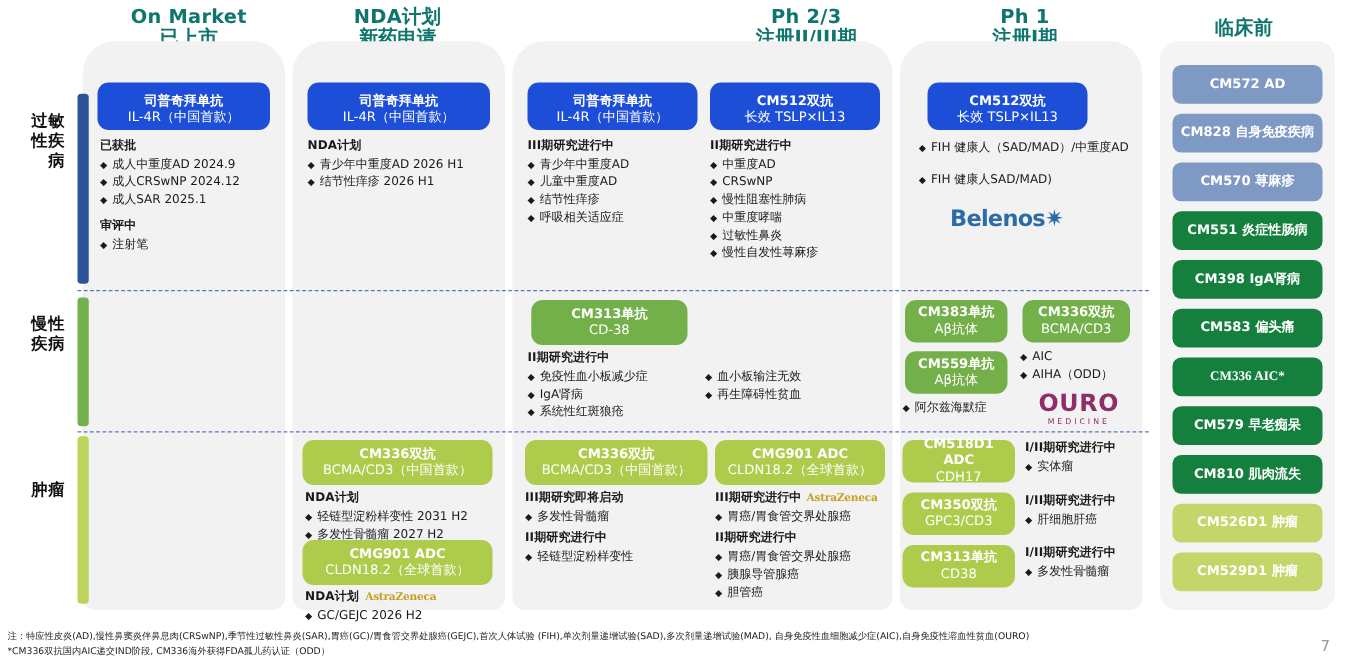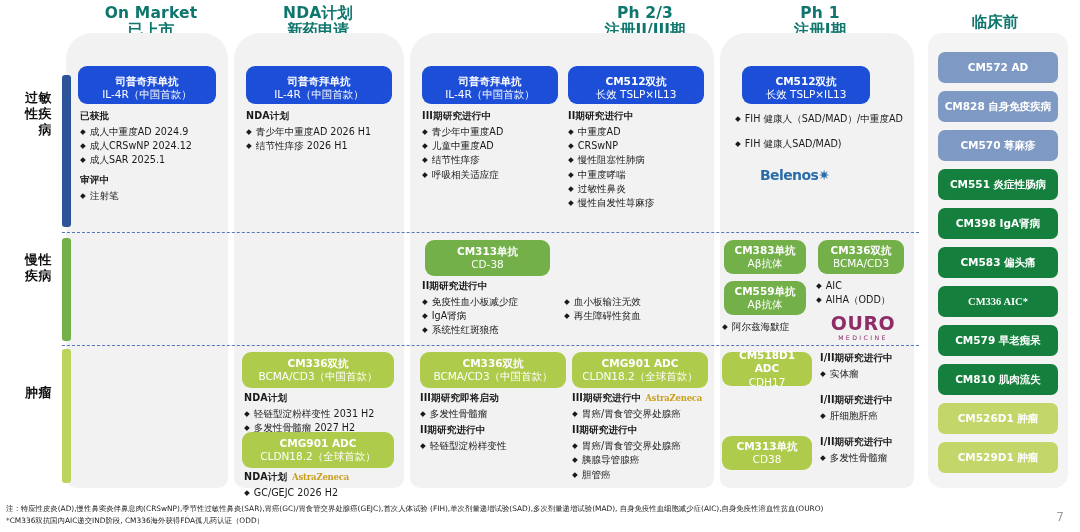--- a/index.html
+++ b/index.html
@@ -72,21 +72,21 @@
     display: flex; gap: 4px; align-items: flex-start;
   }
   .bul .dia { font-size: 7.5px; line-height: 1.75; flex: 0 0 auto; }
   .bul .tx { flex: 1 1 auto; }
   .cols2 { display: flex; gap: 10px; }
 
   
   .logo { position: absolute; }
   .logo-az { font-size: 8.5px; font-weight: bold; color: #C8A020;
              font-family: "DejaVu Serif", serif; letter-spacing: -.2px; }
-  .logo-belenos { font-size: 14px; font-weight: bold; color: #2B6CA8;
+  .logo-belenos { font-size: 18px; font-weight: bold; color: #2B6CA8;
                   letter-spacing: -.6px; }
   .logo-ouro { text-align: center; }
   .logo-ouro .o1 { font-size: 19px; font-weight: bold; color: #8E2D68;
                    letter-spacing: .5px; font-family: "DejaVu Sans", sans-serif; }
   .logo-ouro .o2 { font-size: 6.2px; color: #8E2D68; letter-spacing: 2.4px; }
 
   
   .note {
     position: absolute; left: 6px; bottom: 6px; width: 1000px;
     font-size: 7.4px; color: #222; line-height: 1.55;
@@ -401,20 +401,24 @@
     <div class="t2">CDH17</div>
   </div>
   <div class="block" style="left:820px; top:352px; width:92px;">
     <div class="blk-title">I/II期研究进行中</div>
     <div class="bul">
         <span class="dia">◆</span>
         <span class="tx">实体瘤</span>
       </div>
   </div>
 
+  <div class="chip lime" style="left:722px; top:394px; width:90px; height:34px;">
+    <div class="t1">CM350双抗</div>
+    <div class="t2">GPC3/CD3</div>
+  </div>
   <div class="block" style="left:820px; top:394px; width:92px;">
     <div class="blk-title">I/II期研究进行中</div>
     <div class="bul">
         <span class="dia">◆</span>
         <span class="tx">肝细胞肝癌</span>
       </div>
   </div>
 
   <div class="chip lime" style="left:722px; top:436px; width:90px; height:34px;">
     <div class="t1">CM313单抗</div>

